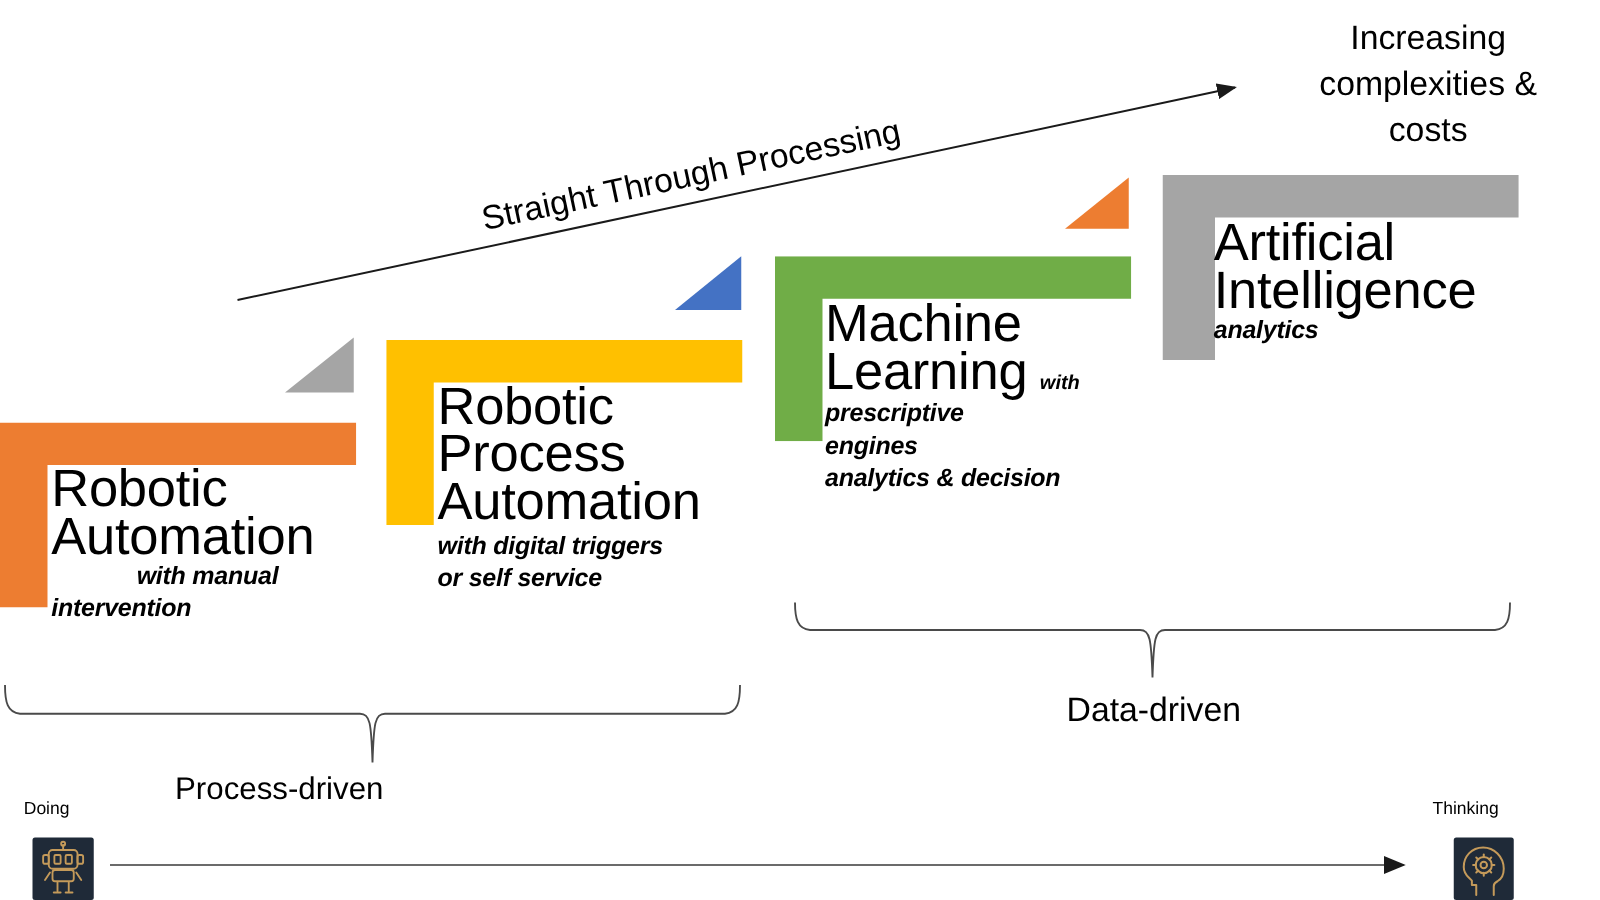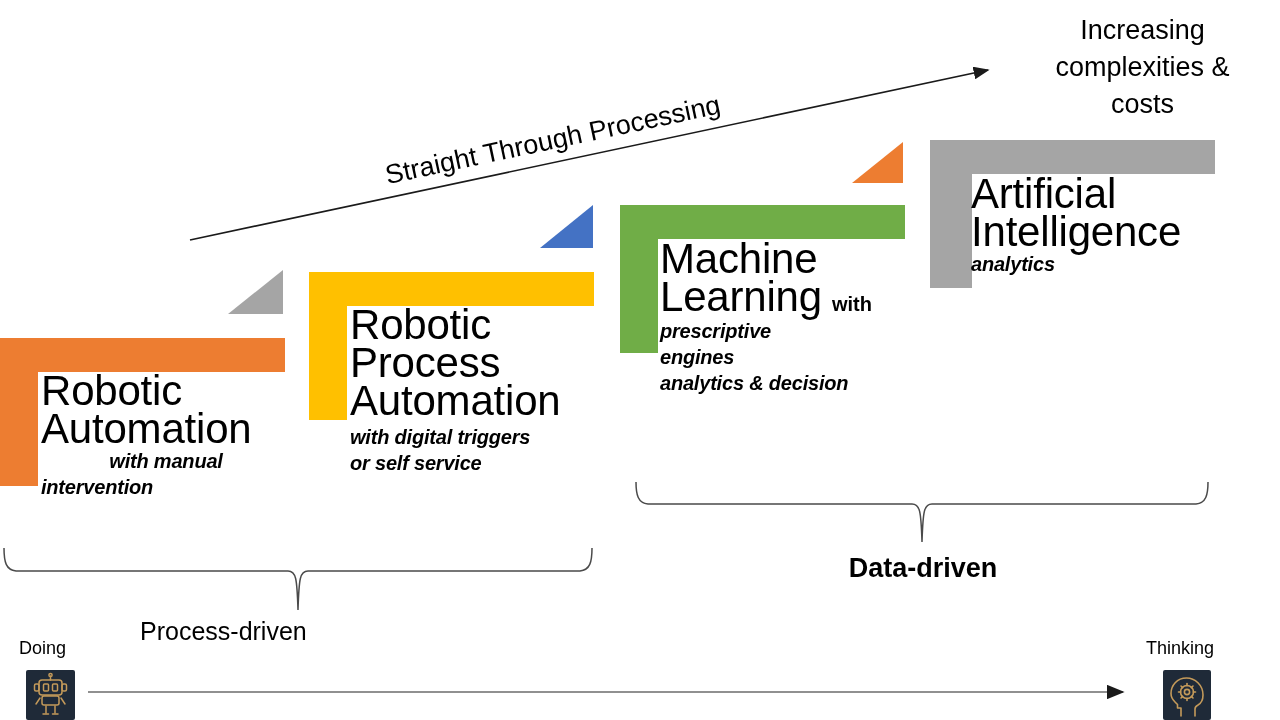--- a/index.html
+++ b/index.html
@@ -31,21 +31,22 @@
   }
   .stage-sub {
     font-size: 20px;
     line-height: 26px;
     font-style: italic;
     font-weight: 700;
     color: #000000;
     letter-spacing: -0.2px;
   }
   .stage-sub-inline {
-    font-size: 20px;
+    font-size: 16px;
+    font-style: italic;
     font-weight: 700;
     color: #000000;
     margin-top: 11px;
   }
 
   
   .tri {
     position: absolute;
     width: 0; height: 0;
   }
@@ -60,21 +61,21 @@
   .stp-label {
     position: absolute;
     font-size: 27px;
     color: #000000;
     white-space: nowrap;
     transform-origin: left bottom;
   }
 
   .corner-label {
     position: absolute;
-    font-size: 18px;
+    font-size: 14px;
     color: #000000;
   }
 
   .icon-box {
     position: absolute;
     background: #1f2a38;
     border-radius: 2px;
   }
 
   svg.overlay {
@@ -185,21 +186,21 @@
   <div class="plain-label" style="left:1015px; top:12px; width:255px; text-align:center; font-size:27px; line-height:37px;">
     <div>Increasing</div>
     <div>complexities &amp;</div>
     <div>costs</div>
   </div>
 
   <div class="plain-label" style="left:140px; top:617px; width:316px; text-align:left; font-size:25px;">
     <span>Process-driven</span>
   </div>
 
-  <div class="plain-label" style="left:770px; top:553px; width:306px; text-align:center; font-size:27px;font-weight:bold;">
+  <div class="plain-label" style="left:770px; top:553px; width:306px; text-align:center; font-size:27px;">
     <span>Data-driven</span>
   </div>
 
   <div class="corner-label" style="left:19px; top:638px;">
     <span>Doing</span>
   </div>
   <div class="icon-box" style="left:26px; top:670px; width:49px; height:50px;">
     <svg width="49" height="50" viewBox="0 0 49 50">
       <g stroke="#c49a5a" stroke-width="1.5" fill="none" stroke-linecap="round">
         <rect x="13" y="10" width="23" height="15" rx="3"></rect>

